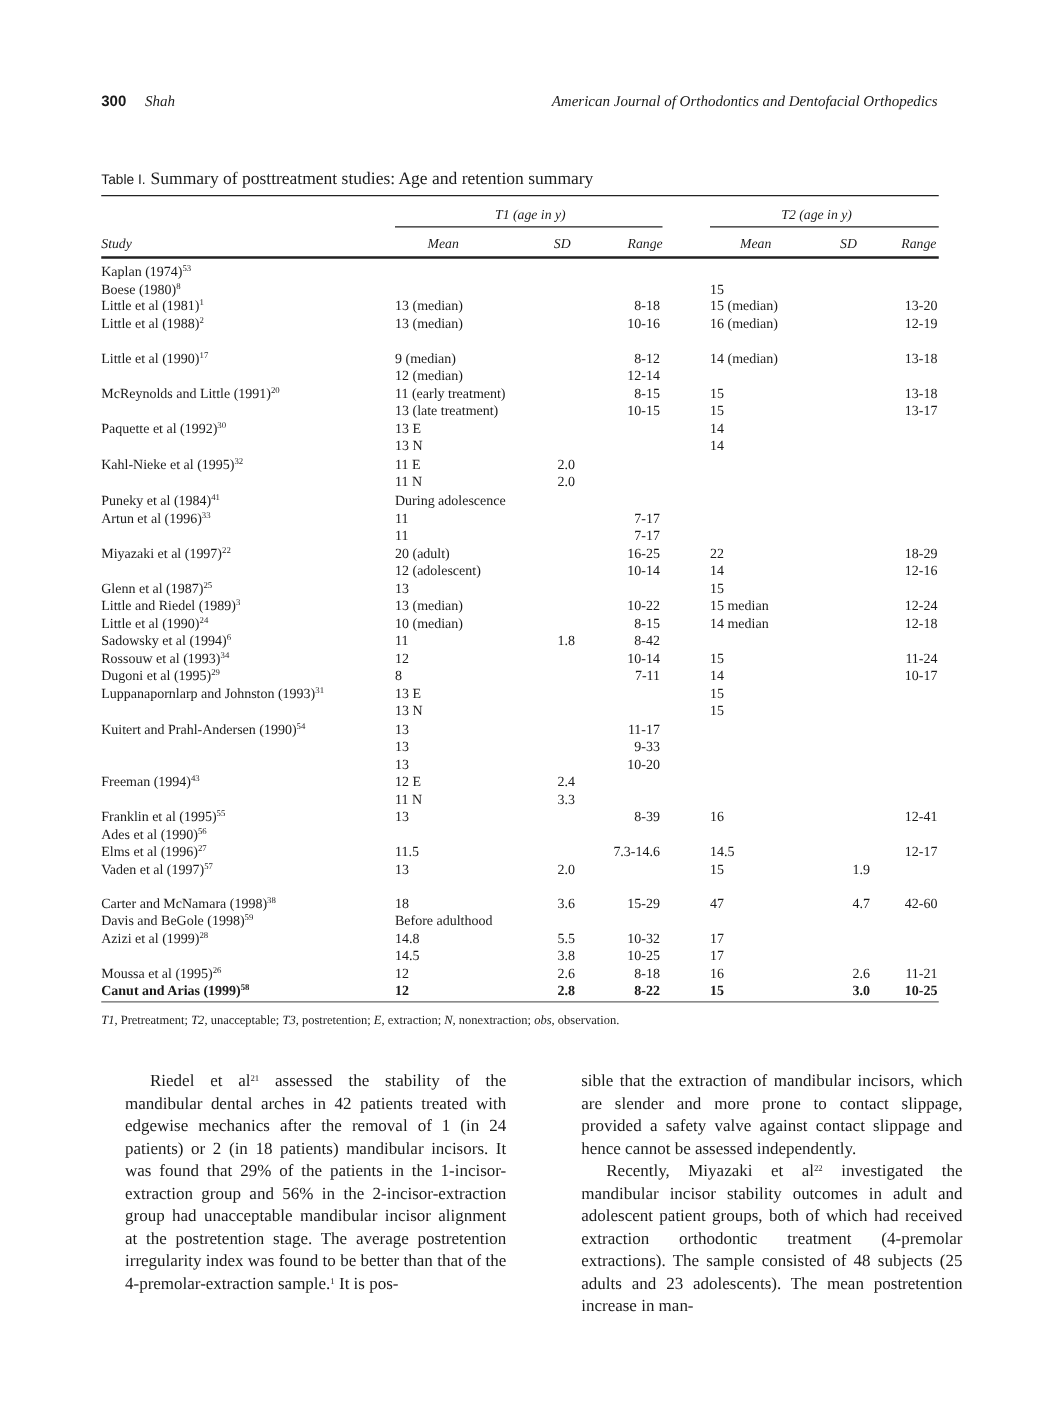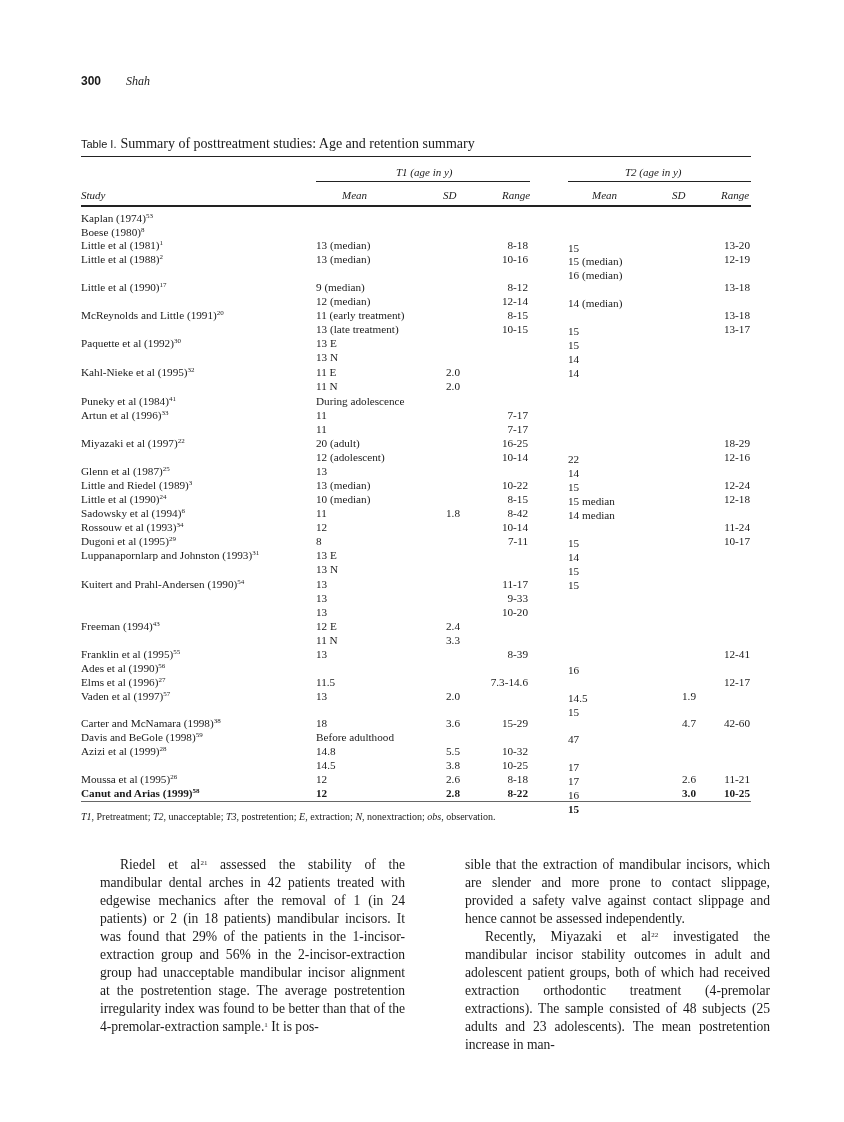--- a/index.html
+++ b/index.html
@@ -1,50 +1,51 @@
 <!DOCTYPE html>
 <html><head>
 <meta charset="utf-8">
 <style>
   html, body { margin: 0; padding: 0; background: #ffffff; }
   body { width: 844px; height: 1122px; position: relative; overflow: hidden; color: #1a1a1a;
          font-family: "Liberation Serif", "DejaVu Serif", serif; }
   .abs { position: absolute; }
   .runhead-left { left: 81px; top: 74px; font-size: 12px; }
-  .runhead-left .pg { font-family: "Liberation Sans", "DejaVu Sans", sans-serif; font-weight: bold; font-size: 12px; margin-right: 22px; }
+  .runhead-left .pg { font-family: "Liberation Sans", "DejaVu Sans", sans-serif; font-weight: bold; font-size: 12px; margin-right: 12px; }
   .runhead-left .auth { font-style: italic; }
   .runhead-right { right: 94px; top: 74px; font-size: 12px; font-style: italic; text-align: right; line-height: 14px; }
   .caption { left: 81px; top: 136px; font-size: 14px; }
   .caption .lbl { font-family: "Liberation Sans", "DejaVu Sans", sans-serif; font-size: 11px; font-weight: normal; margin-right: 4px; }
   .rule { position: absolute; background: #222; }
   .hdr { position: absolute; font-style: italic; font-size: 11px; }
   .row { position: absolute; left: 0; width: 844px; height: 14px; font-size: 11.2px; line-height: 14px; }
   .row span { position: absolute; white-space: nowrap; }
   .c-study { left: 81px; }
   .c-m1 { left: 316px; }
   .c-sd1 { left: 430px; width: 30px; text-align: right; }
   .c-r1 { left: 488px; width: 40px; text-align: right; }
-  .c-m2 { left: 568px; margin-top: 16px; }
+  .c-m2 { left: 568px; }
   .c-sd2 { left: 666px; width: 30px; text-align: right; }
   .c-r2 { left: 710px; width: 40px; text-align: right; }
   sup { font-size: 7px; line-height: 0; vertical-align: 4px; }
   .footnote { left: 81px; top: 811px; font-size: 10px; }
   .footnote i { font-style: italic; text-align: center; }
   .col { position: absolute; top: 856px; width: 305px; font-size: 13.6px; line-height: 18px; text-align: justify; }
   .col p { margin: 0; }
   .col .ind { text-indent: 20px; }
 </style>
 </head>
 <body>
 
 <div class="abs runhead-left">
   <span class="pg">300</span>
   <span class="auth">Shah</span>
 </div>
 <div class="abs runhead-right">
+  <div>American Journal of Orthodontics and Dentofacial Orthopedics</div>
 </div>
 
 <div class="abs caption">
   <span class="lbl">Table I.</span><span>Summary of posttreatment studies: Age and retention summary</span>
 </div>
 
 <div class="rule" style="left:81px; top:156px; width:670px; height:1px;"></div>
 <div class="rule" style="left:316px; top:181px; width:214px; height:1px;"></div>
 <div class="rule" style="left:568px; top:181px; width:183px; height:1px;"></div>
 <div class="rule" style="left:81px; top:205px; width:670px; height:2px;"></div>

